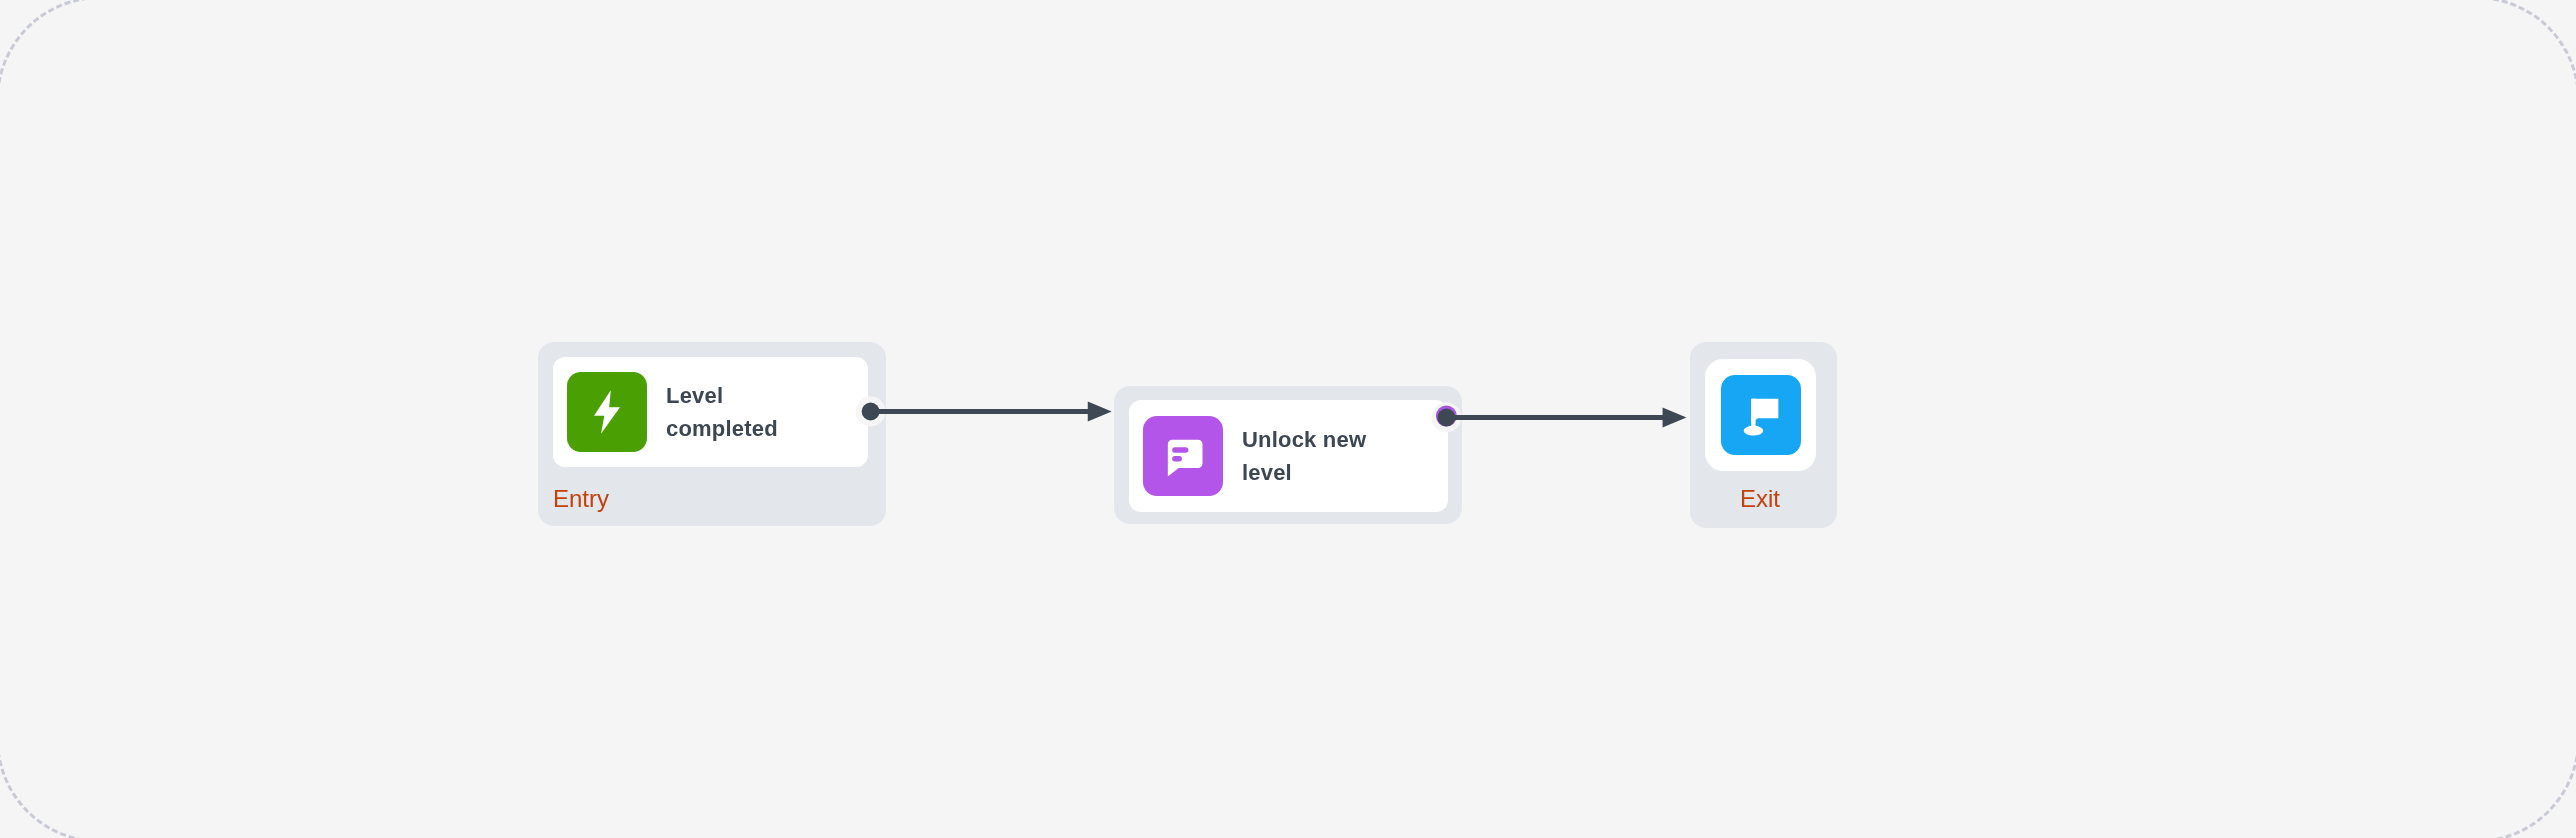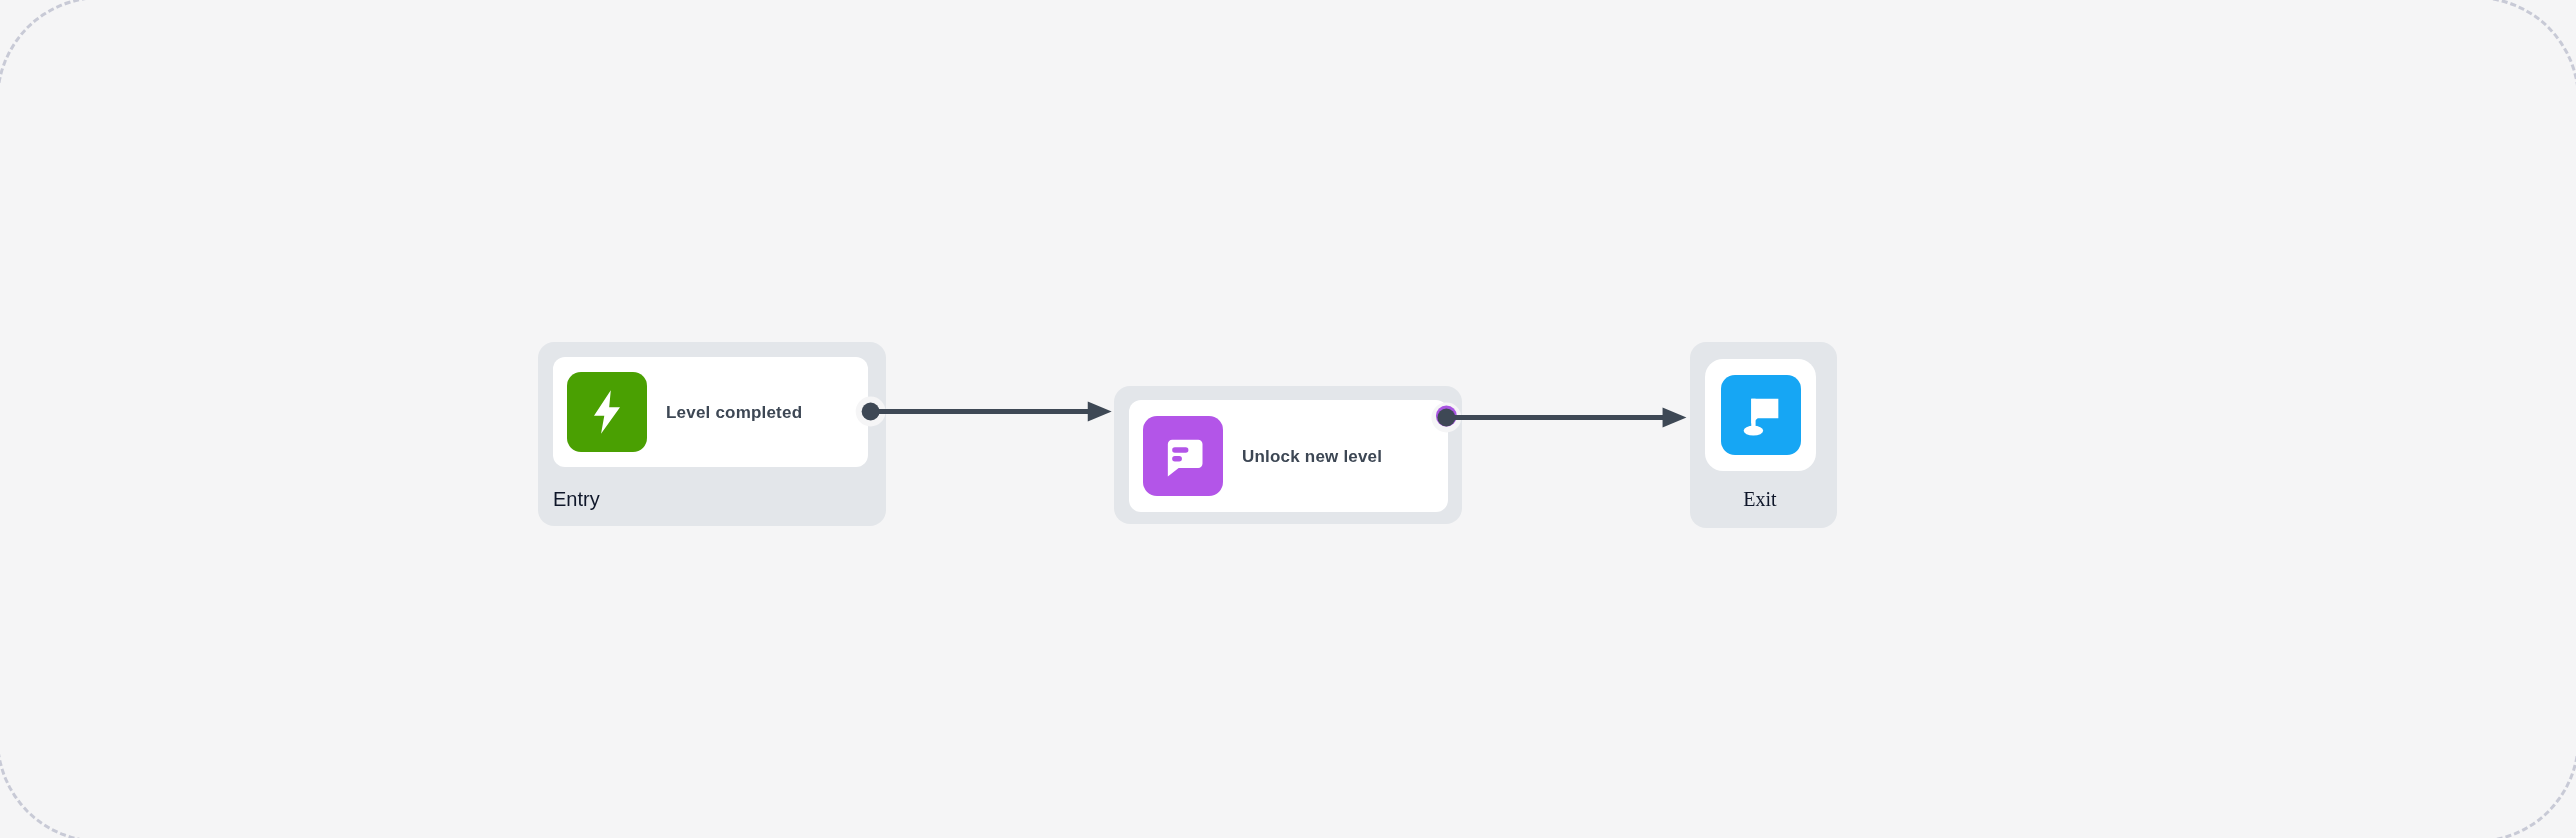--- a/index.html
+++ b/index.html
@@ -44,43 +44,43 @@
     width: 80px;
     height: 80px;
     border-radius: 14px;
     flex: 0 0 auto;
     display: flex;
     align-items: center;
     justify-content: center;
   }
   .node-icon svg { width: 52px; height: 52px; display: block; }
   .node-title {
-    font-size: 17px;
+    font-size: 22px;
     line-height: 33px;
     font-weight: 700;
     color: #3d4754;
     width: 154px;
     letter-spacing: 0.2px;
   }
   .node-label {
     position: absolute;
-    font-size: 20px;
+    font-size: 24px;
     line-height: 26px;
     font-weight: 400;
-    color: #0f172a;
+    color: #c2410c;
   }
   
   #node-entry  { left: 538px;  top: 342px; width: 348px; height: 184px; }
   #node-entry .node-card  { left: 15px; top: 15px; width: 315px; height: 110px; }
   #node-entry .node-label { left: 15px; top: 144px; }
   
   #node-action { left: 1114px; top: 348px; width: 348px; height: 138px; margin-top: 38px; }
   #node-action .node-card { left: 15px; top: 14px; width: 319px; height: 112px; }
   
-  #node-exit   { left: 1690px; top: 342px; width: 147px; height: 186px; font-family: Liberation Serif, serif; }
+  #node-exit   { left: 1690px; top: 342px; width: 147px; height: 186px; }
   #node-exit .node-card {
     left: 15px; top: 17px; width: 111px; height: 112px;
     border-radius: 18px;
     padding-left: 0;
     justify-content: center;
   }
   #node-exit .node-label {
     left: 0; top: 144px; width: 140px;
     text-align: center;
   }

